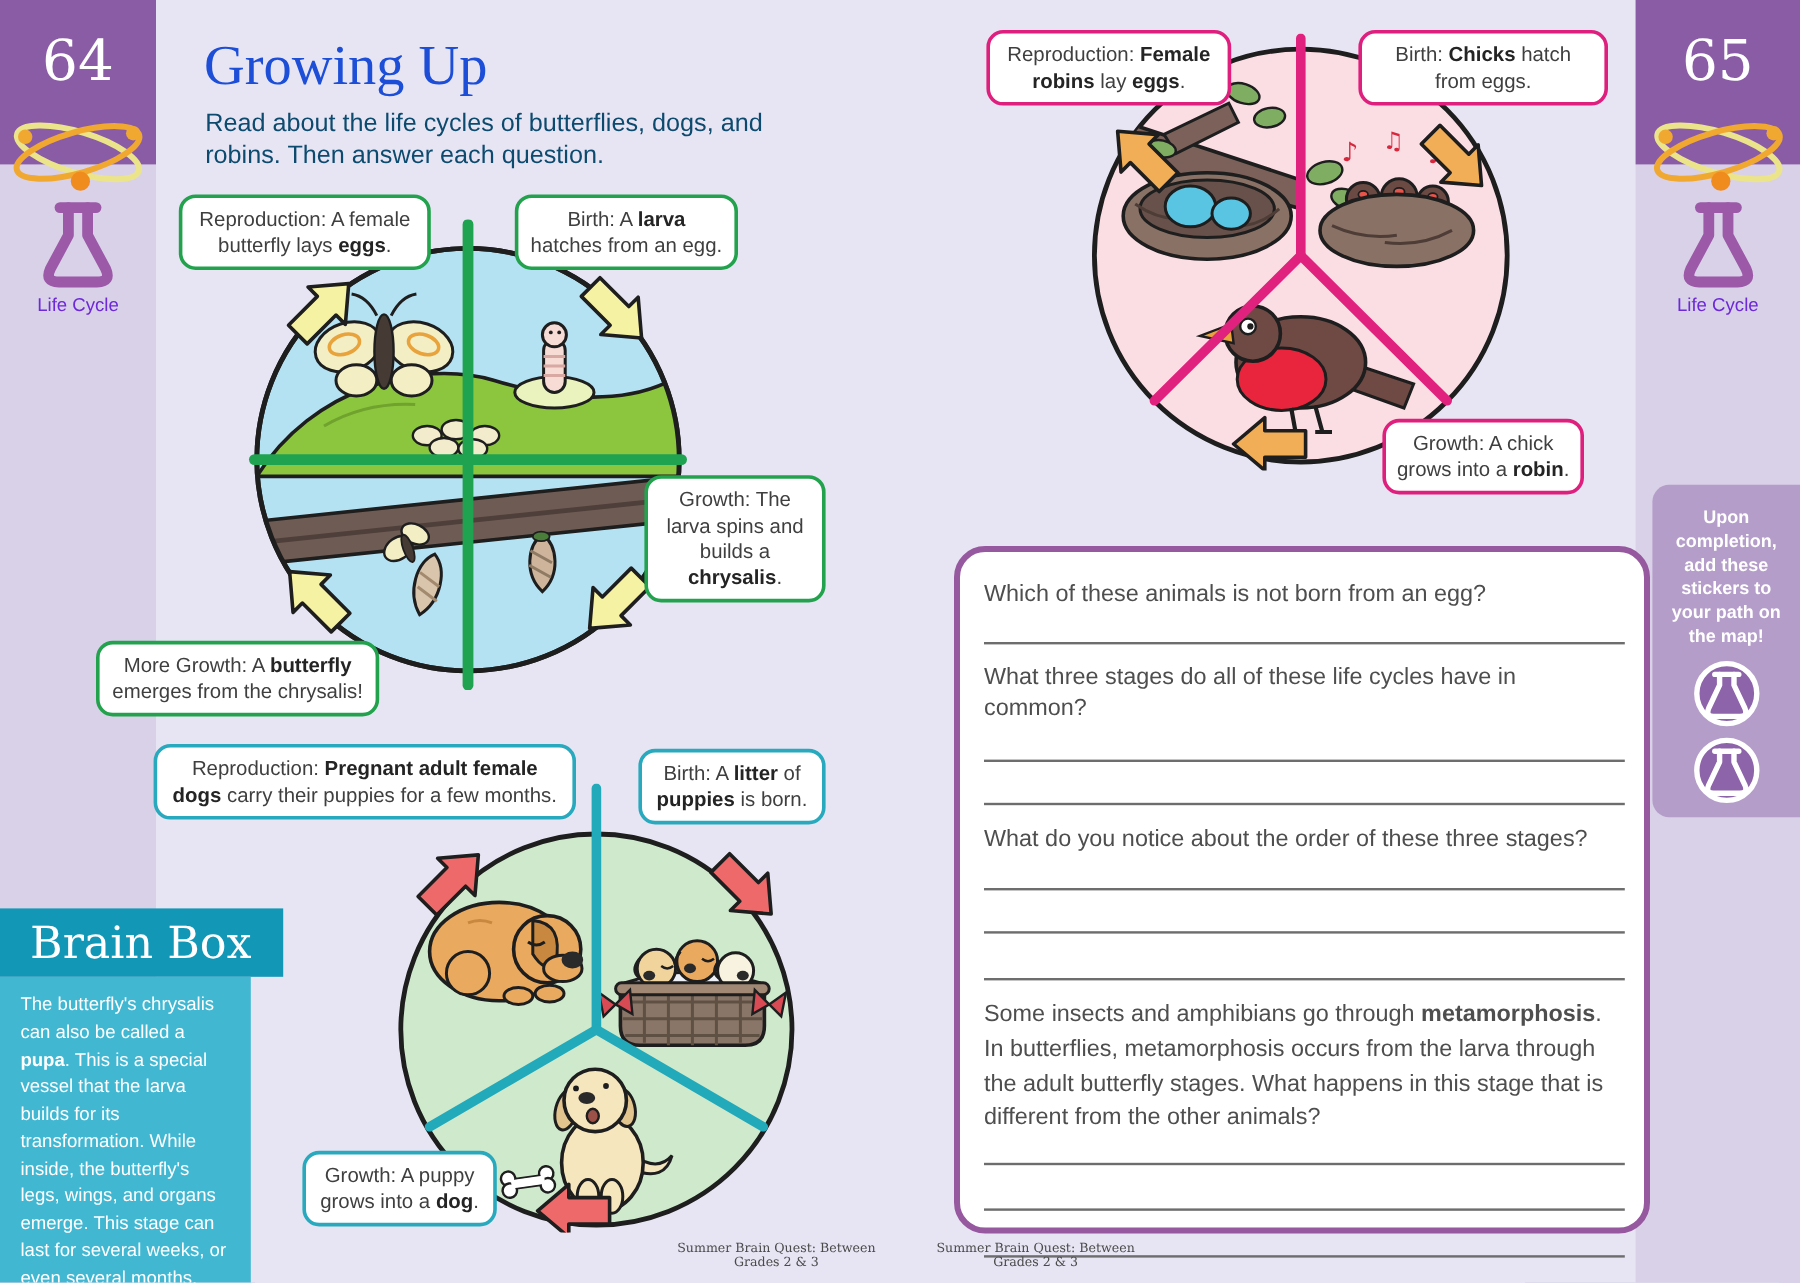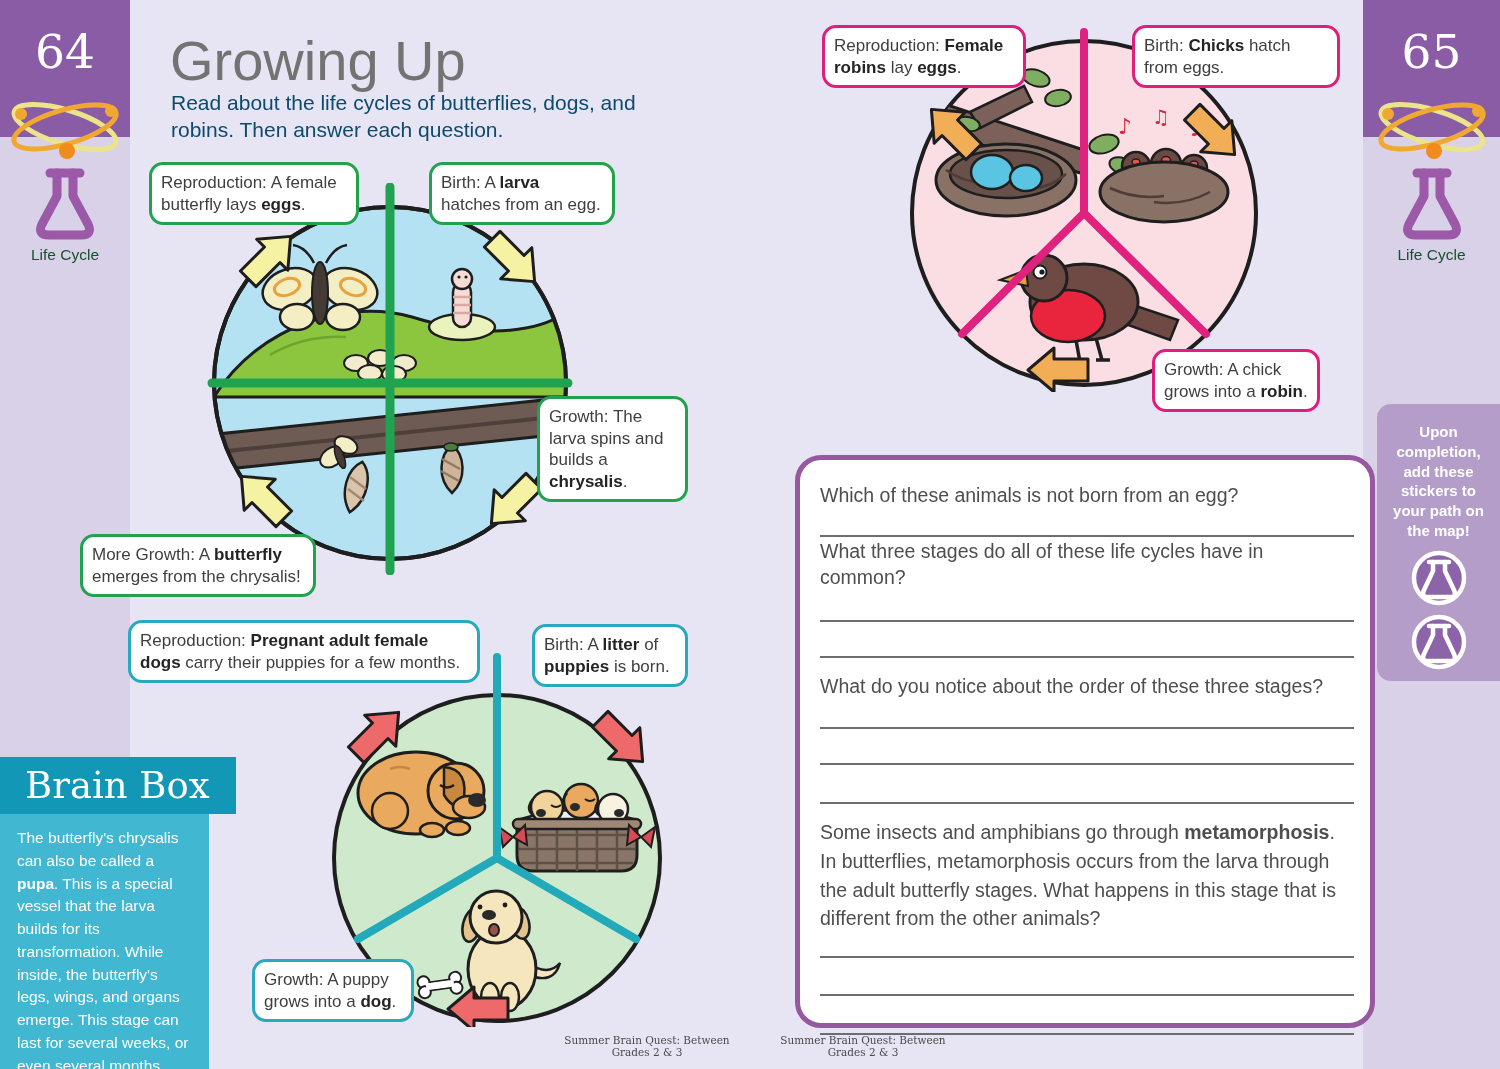--- a/index.html
+++ b/index.html
@@ -4,28 +4,28 @@
 <style>
   html,body{margin:0;padding:0;background:#cfcfe0;}
   #page{position:relative;width:1500px;height:1069px;background:#e7e5f3;overflow:hidden;
         font-family:"Liberation Sans",sans-serif;}
   .abs{position:absolute;}
   
   .strip{position:absolute;top:0;height:1069px;background:#d9d1e8;z-index:1;}
   .pblock{position:absolute;top:0;height:137px;background:#8b5ca6;width:100%;}
   .pagenum{position:absolute;top:24px;width:100%;text-align:center;color:#fff;
            font-family:"DejaVu Serif","Liberation Serif",serif;font-size:47px;}
-  .lifecycle{position:absolute;top:246px;width:100%;text-align:center;color:#14532d;font-size:15.5px;}
-  
-  .title{position:absolute;left:170px;top:28px;color:#737373;z-index:3;
-         font-family:Liberation Sans, sans-serif;font-size:56px;}
+  .lifecycle{position:absolute;top:246px;width:100%;text-align:center;color:#6d28d9;font-size:15.5px;}
+  
+  .title{position:absolute;left:170px;top:28px;color:#1d4ed8;z-index:3;
+         font-family:Liberation Serif, serif;font-size:47px;}
   .subtitle{position:absolute;left:171px;top:90px;width:470px;color:#0c4a6e;font-size:21px;line-height:1.28;z-index:3;}
   
   .lbl{position:absolute;background:#fff;border:3.5px solid #22a24c;border-radius:14px;
-       padding:7px 9px;font-size:17px;line-height:1.27;color:#3f3f3f;z-index:5;box-sizing:border-box;}
+       padding:7px 9px;text-align:center;font-size:17px;line-height:1.27;color:#3f3f3f;z-index:5;box-sizing:border-box;}
   .lbl b{color:#242424;}
   .lbl.teal{border-color:#28a9bd;}
   .lbl.pink{border-color:#df1f7d;}
   
   .qbox{position:absolute;left:795px;top:455px;width:580px;height:573px;background:#fff;
         border:5px solid #96589f;border-radius:26px;box-sizing:border-box;padding:23px 16px 16px 20px;z-index:3;}
   .q{font-size:19.5px;color:#4e4e4e;line-height:1.3;}
   .ans{border-bottom:2px solid #6d6d6d;height:0;}
   
   .bb-head{position:absolute;left:0;top:757px;width:236px;height:57px;background:#1297b6;z-index:6;
@@ -313,21 +313,21 @@
     </g>
   </svg>
 
   <div class="lbl pink" style="left:822px;top:25px;width:204px"><span>Reproduction: </span><b>Female robins</b><span> lay </span><b>eggs</b><span>.</span></div>
   <div class="lbl pink" style="left:1132px;top:25px;width:208px"><span>Birth: </span><b>Chicks</b><span> hatch from eggs.</span></div>
   <div class="lbl pink" style="left:1152px;top:349px;width:168px"><span>Growth: A chick grows into a </span><b>robin</b><span>.</span></div>
 
   <div class="qbox">
     <div class="q">Which of these animals is not born from an egg?</div>
     <div class="ans" style="margin-top:27px"></div>
-    <div class="q" style="margin-top:2px">What three stages do all of these life cycles have in common?</div>
+    <div class="q" style="margin-top:15px">What three stages do all of these life cycles have in common?</div>
     <div class="ans" style="margin-top:30px"></div>
     <div class="ans" style="margin-top:34px"></div>
     <div class="q" style="margin-top:16px">What do you notice about the order of these three stages?</div>
     <div class="ans" style="margin-top:28px"></div>
     <div class="ans" style="margin-top:34px"></div>
     <div class="ans" style="margin-top:37px"></div>
     <div class="q" style="margin-top:14px;line-height:1.47"><span>Some insects and amphibians go through </span><b>metamorphosis</b><span>. In butterflies, metamorphosis occurs from the larva through the adult butterfly stages. What happens in this stage that is different from the other animals?</span></div>
     <div class="ans" style="margin-top:23px"></div>
     <div class="ans" style="margin-top:36px"></div>
     <div class="ans" style="margin-top:37px"></div>

